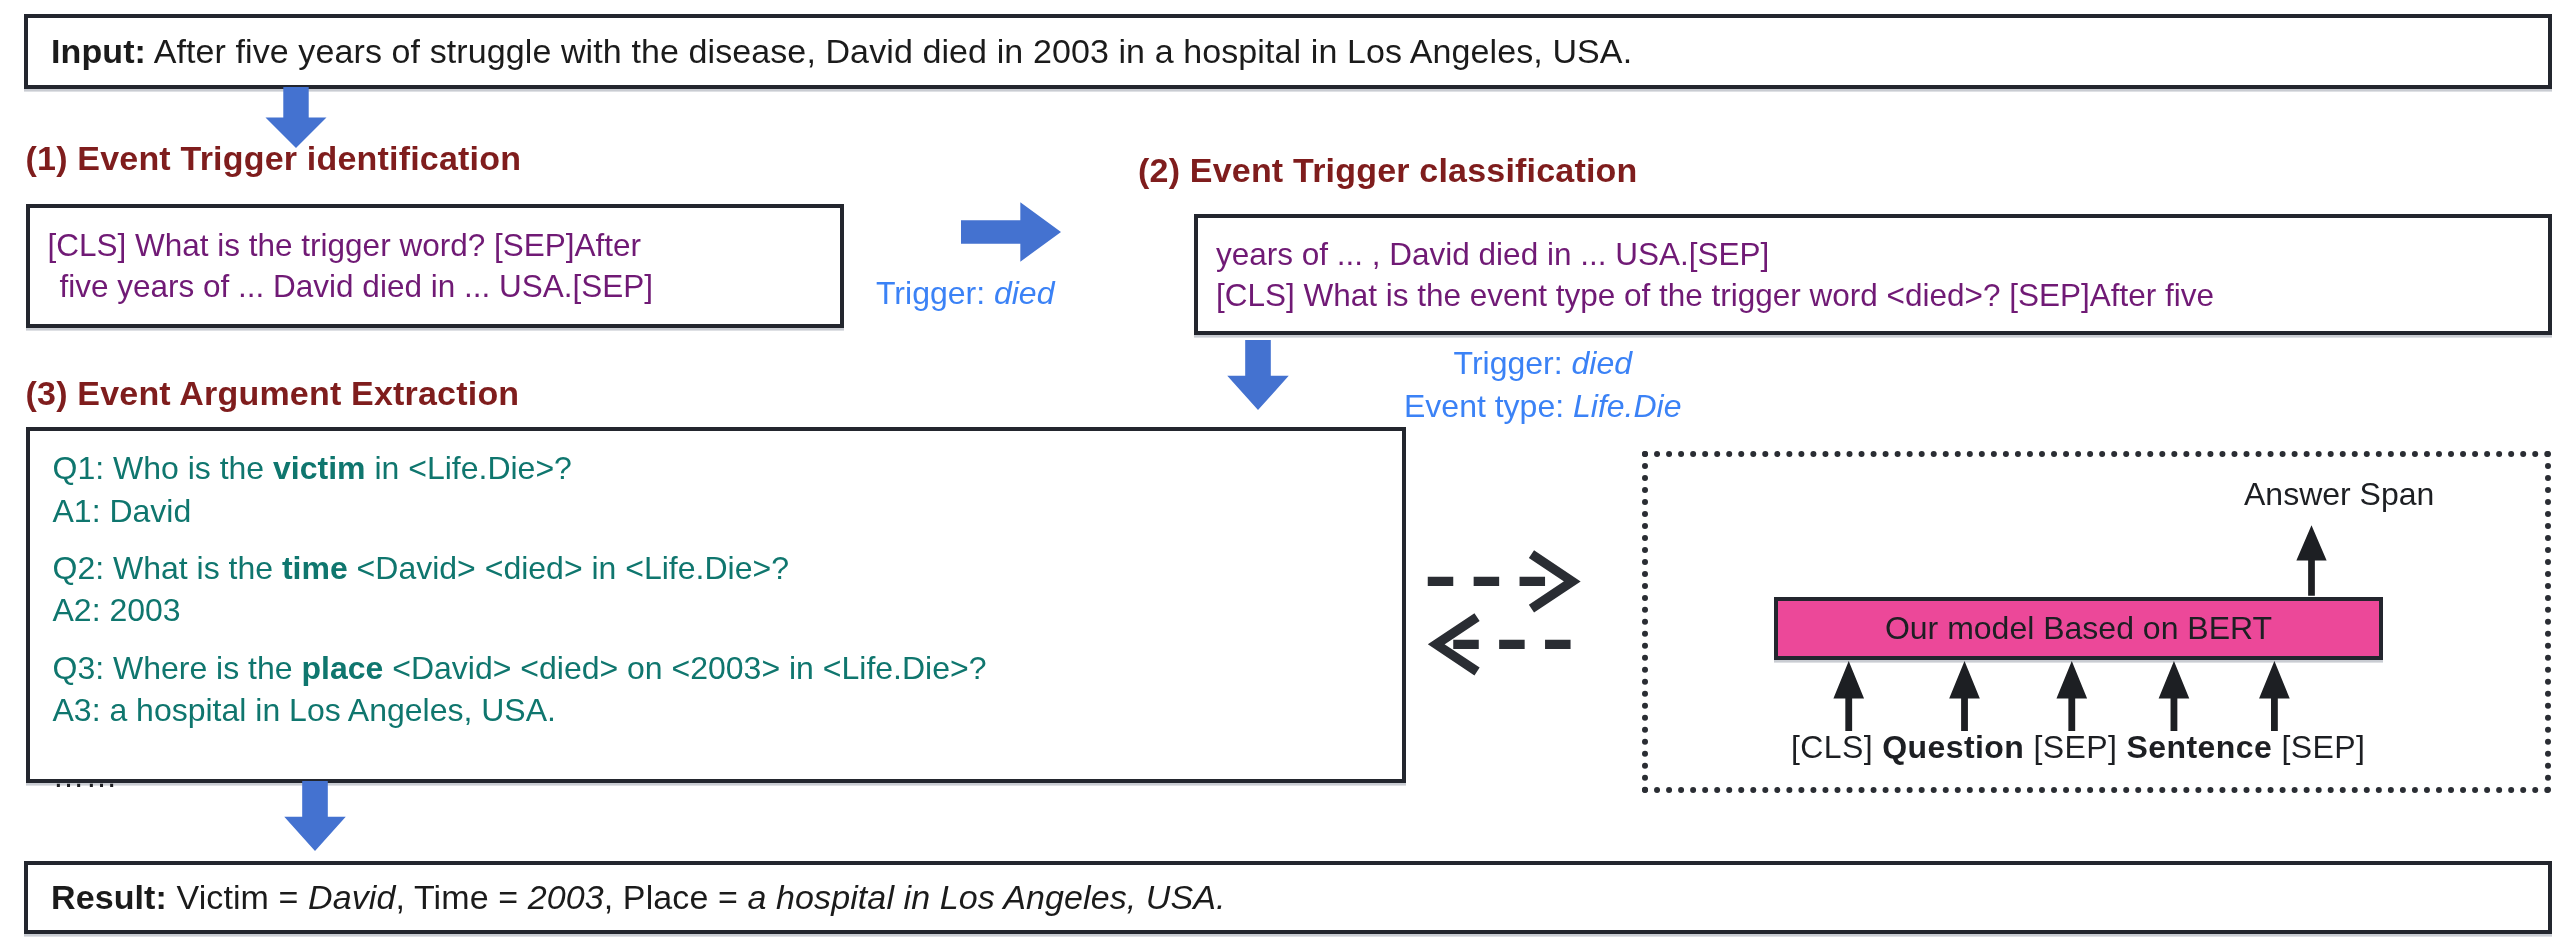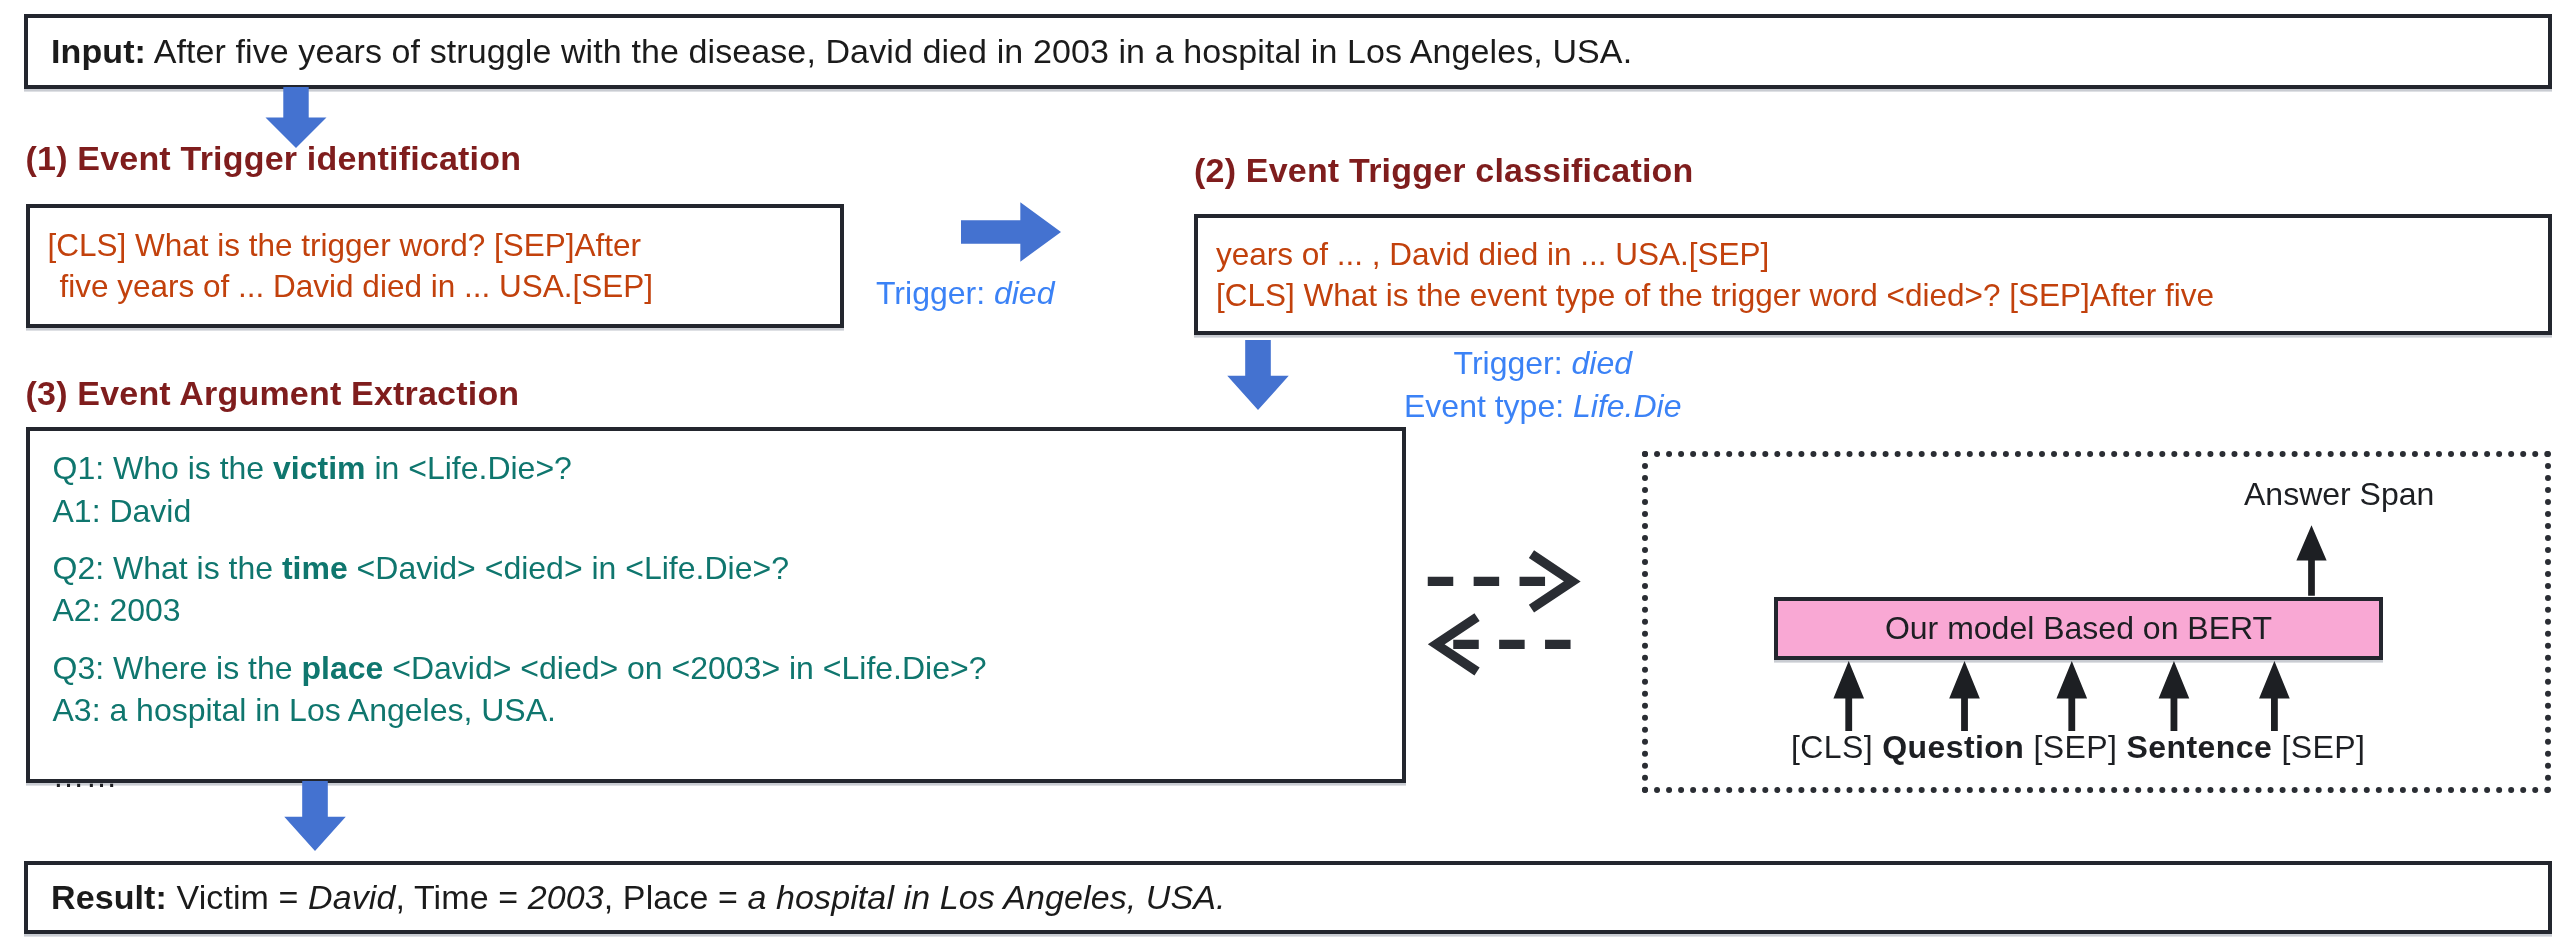--- a/index.html
+++ b/index.html
@@ -57,21 +57,21 @@
     letter-spacing: 0.2px;
     white-space: nowrap;
     color: #7f1d1d;
   }
 
   
   .prompt-text {
     font-size: 31.5px;
     line-height: 1.30;
     padding: 0 17px;
-    color: #c2410c;
+    color: #701a75;
   }
 
   
   .qa-wrap {
     padding: 15.3px 22px;
     display: block;
     justify-content: flex-start;
   }
   .qa-line {
     font-size: 32px;
@@ -111,21 +111,21 @@
   .dotted-panel {
     position: absolute;
     box-sizing: border-box;
     border: 6px dotted #2a2d33;
     background: #ffffff;
   }
   .model-box {
     position: absolute;
     box-sizing: border-box;
     border: 4.3px solid #23262e;
-    background: #f9a8d4;
+    background: #ec4899;
     box-shadow: 0 2.6px 0 0 #c9ccd2;
     display: flex;
     align-items: center;
     justify-content: center;
   }
   .model-box-label {
     font-size: 32px;
     color: #1d1f23;
     white-space: nowrap;
   }
@@ -175,21 +175,21 @@
   <div class="blue-arrow" style="left:961px; top:202px; width:100px; height:60px;">
     <svg width="100" height="60" viewBox="0 0 118 70">
       <polygon points="0,21 70,21 70,0 118,35 70,70 70,49 0,49" fill="#4472d0"></polygon>
     </svg>
   </div>
 
   <div class="side-label" style="left:876px; top:272px;">
     <span>Trigger: </span><span class="i">died</span>
   </div>
 
-  <div class="heading" style="left:1194px; top:151px;">(2) Event Trigger classification</div>
+  <div class="heading" style="left:1138px; top:151px;">(2) Event Trigger classification</div>
 
   <div class="boxed" style="left:1194px; top:214px; width:1358px; height:121px;">
     <div class="boxed-inner">
       <div class="prompt-text">years of ... , David died in ... USA.[SEP]</div>
       <div class="prompt-text">[CLS] What is the event type of the trigger word &lt;died&gt;? [SEP]After five</div>
     </div>
   </div>
 
   <div class="blue-arrow" style="left:1217px; top:340px; width:82px; height:70px;">
     <svg width="82" height="70" viewBox="0 0 96 82">

